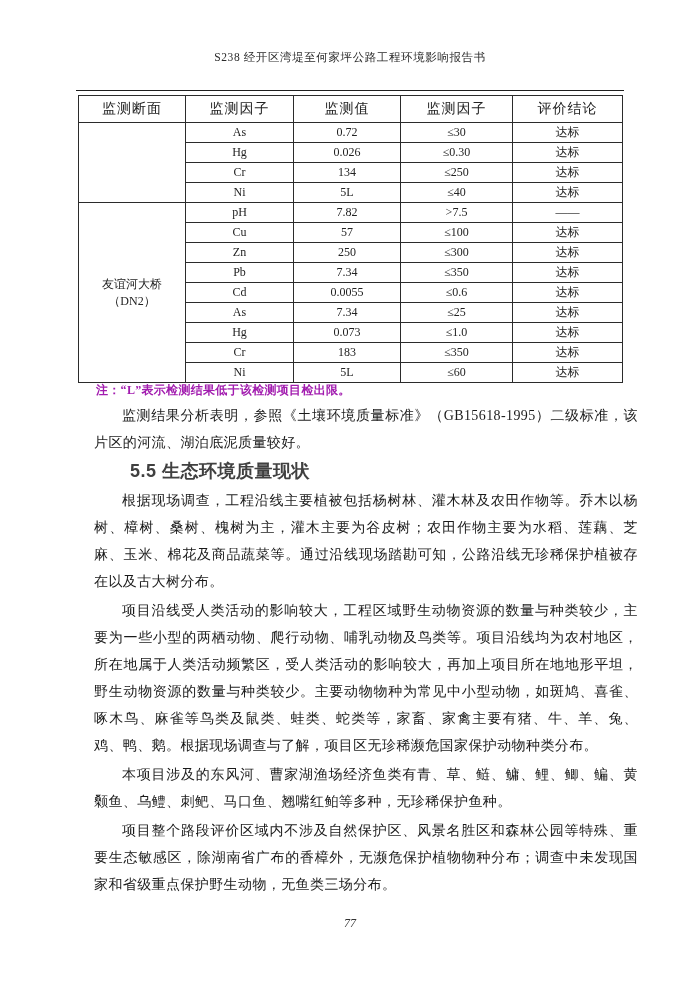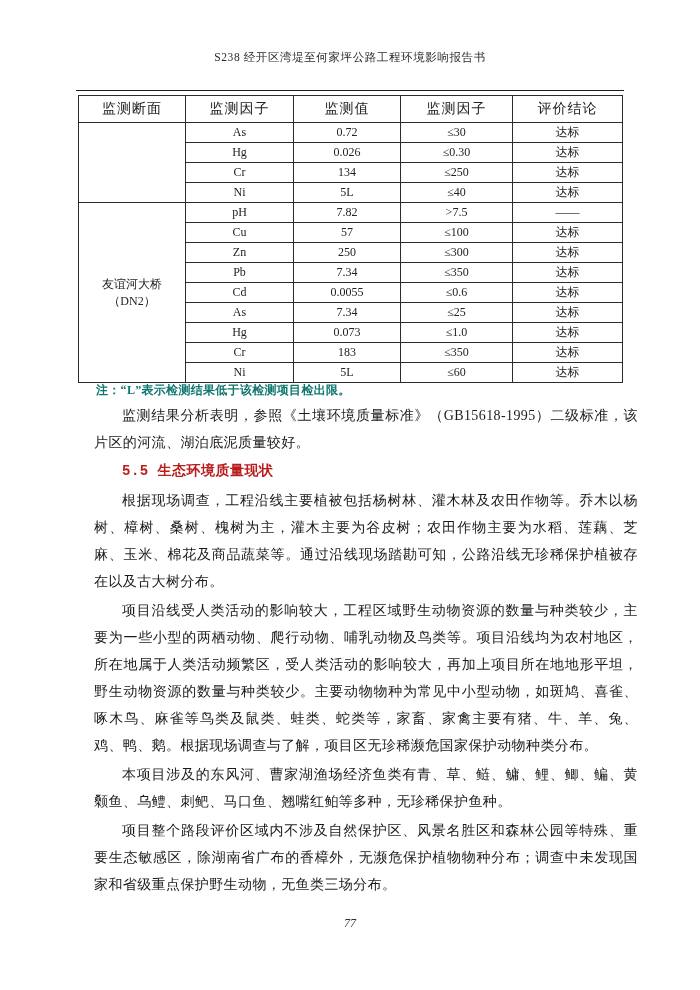--- a/index.html
+++ b/index.html
@@ -41,41 +41,41 @@
   }
   .monitor-table th { height:26px; font-size:14px; letter-spacing:1px; }
   .monitor-table td { height:19px; font-size:12px;font-family:Liberation Serif, serif; }
   .monitor-table .section-cell { font-size:12px; line-height:17px; white-space:normal; }
   .monitor-table { border:1.5px solid #222; }
 
   
   .table-note {
     position:absolute; top:382px; left:96px;
     font-size:12px; font-weight:bold; letter-spacing:0.3px;
-    color:#0f766e;
+    color:#a21caf;
   }
 
   
   .body-text {
     position:absolute; top:402px; left:78px; width:544px;
     font-size:14px; line-height:27px;
     text-align:justify;
     letter-spacing:0.4px;
     color:#1a1a1a;
     margin-left:16px;
   }
   .body-text p { margin:0 0 2px 0; text-indent:2em; }
   .section-heading {
     font-weight:bold;
-    font-family:Liberation Mono, monospace;
-    font-size:14px;
+    font-family:Liberation Sans, sans-serif;
+    font-size:18px;
     letter-spacing:0.5px;
     margin:1px 0 1px 0;
     text-indent:0;
-    color:#b91c1c;
+    color:#404040;
   }
 
   
   .page-number {
     position:absolute; top:916px; left:0; width:100%;
     text-align:center;
     font-size:12px; color:#333;font-style:italic;
   }
 </style>
 </head>

